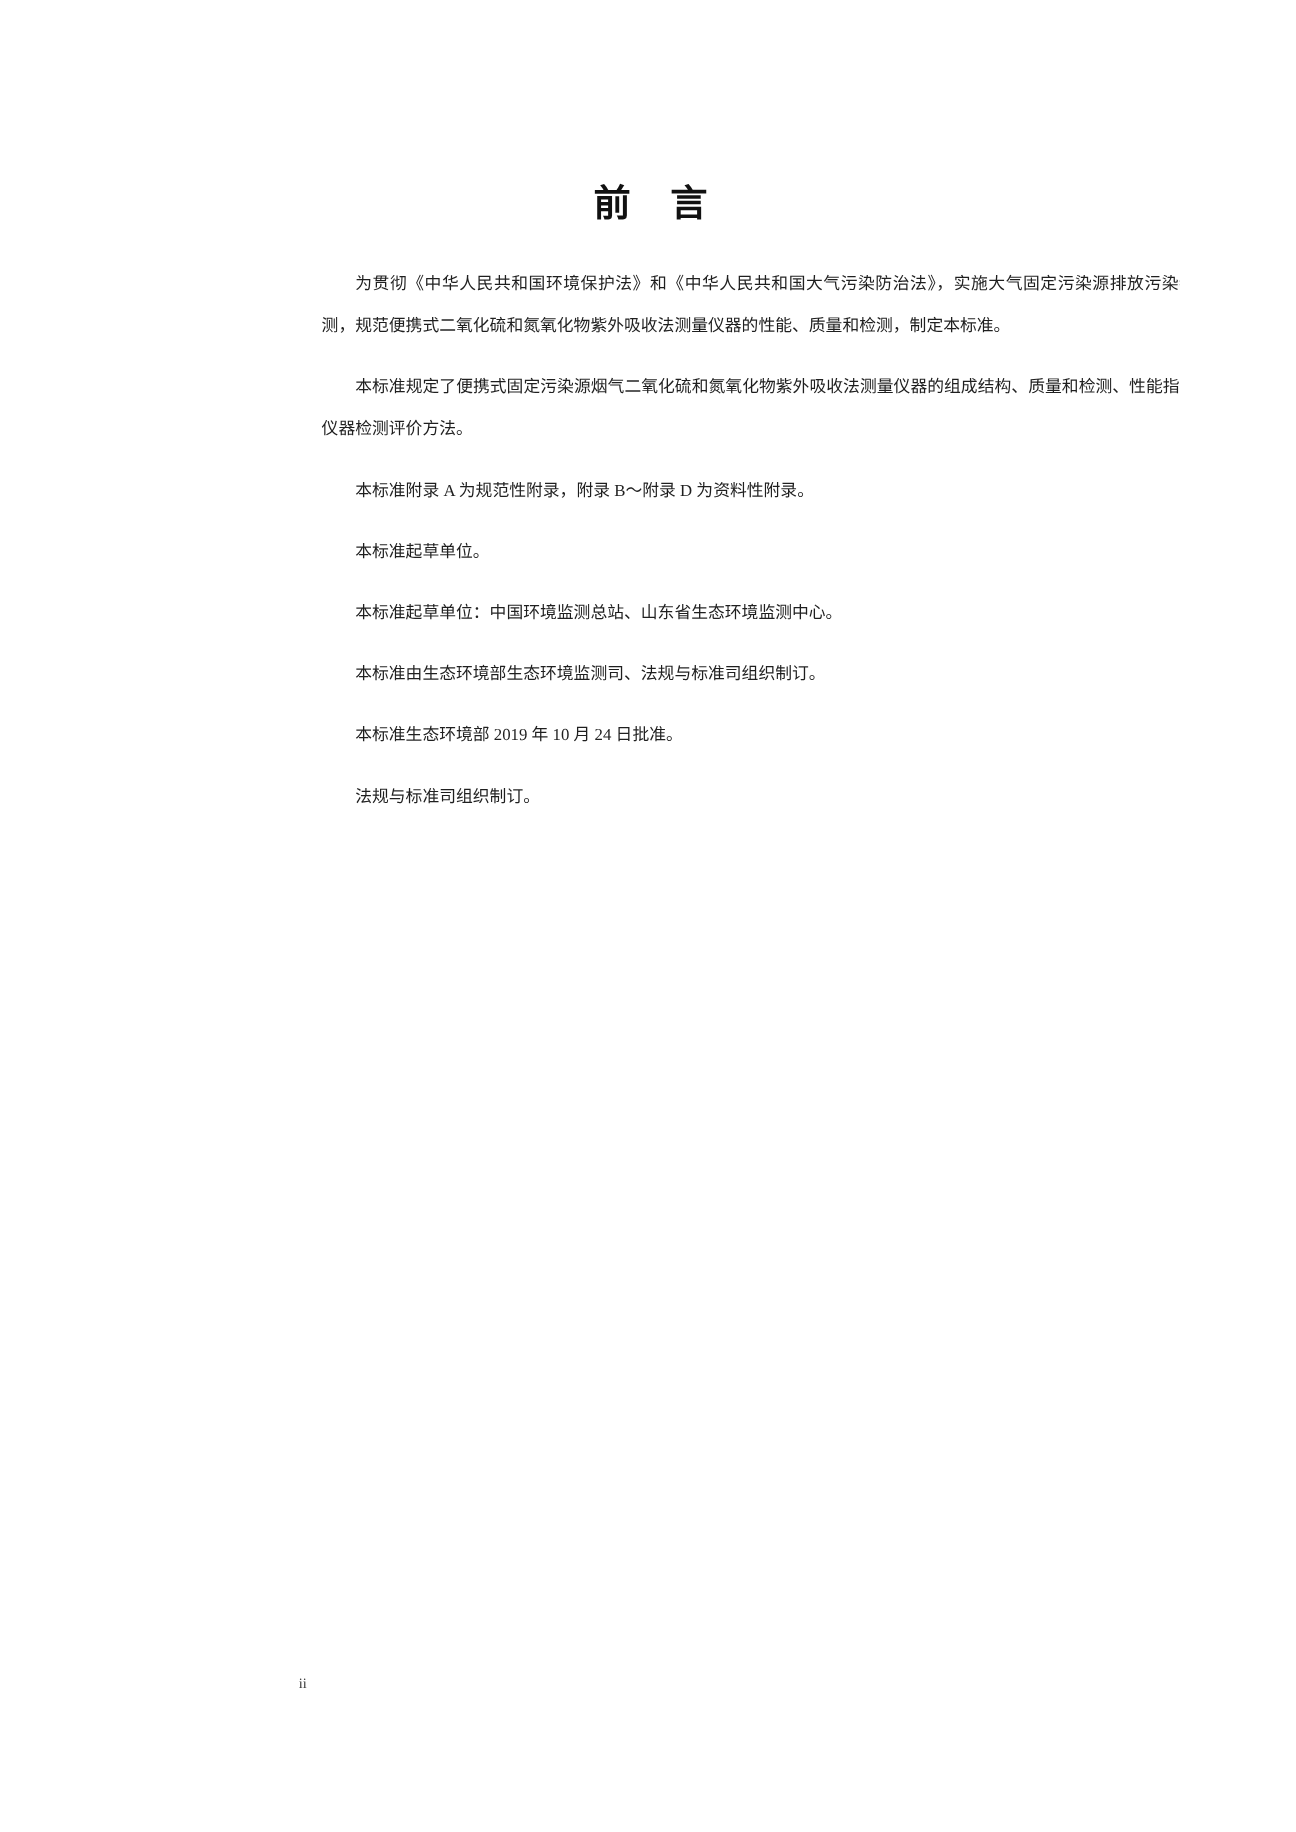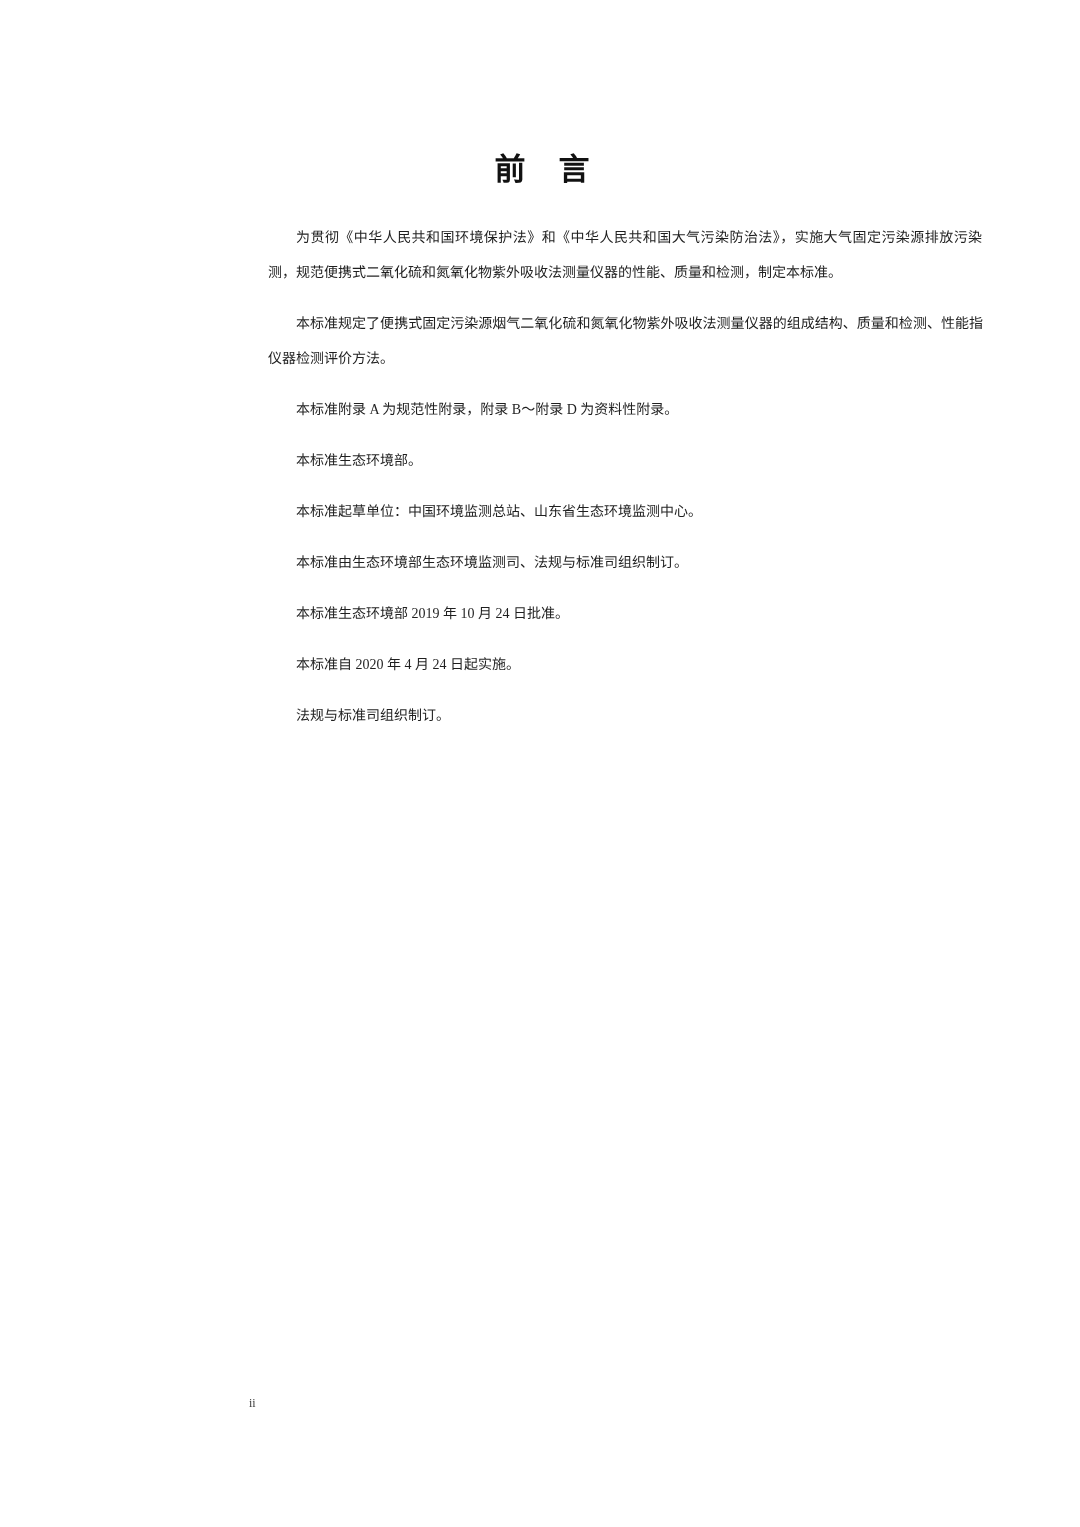--- a/index.html
+++ b/index.html
@@ -54,22 +54,21 @@
 </head>
 <body>
 
 <div class="page">
   <h1 class="title">前　言</h1>
 
   <div class="content">
     <p class="para">为贯彻《中华人民共和国环境保护法》和《中华人民共和国大气污染防治法》，实施大气固定污染源排放污染物监测，规范便携式二氧化硫和氮氧化物紫外吸收法测量仪器的性能、质量和检测，制定本标准。</p>
     <p class="para">本标准规定了便携式固定污染源烟气二氧化硫和氮氧化物紫外吸收法测量仪器的组成结构、质量和检测、性能指标和仪器检测评价方法。</p>
     <p class="para">本标准附录 A 为规范性附录，附录 B～附录 D 为资料性附录。</p>
-    <p class="para">本标准生态环境部。</p>
+    <p class="para">本标准起草单位。</p>
     <p class="para">本标准起草单位：中国环境监测总站、山东省生态环境监测中心。</p>
     <p class="para">本标准由生态环境部生态环境监测司、法规与标准司组织制订。</p>
     <p class="para">本标准生态环境部 2019 年 10 月 24 日批准。</p>
-    <p class="para">本标准自 2020 年 4 月 24 日起实施。</p>
     <p class="para">法规与标准司组织制订。</p>
   </div>
 
   <div class="page-number">ii</div>
 </div>
 
 </body></html>

